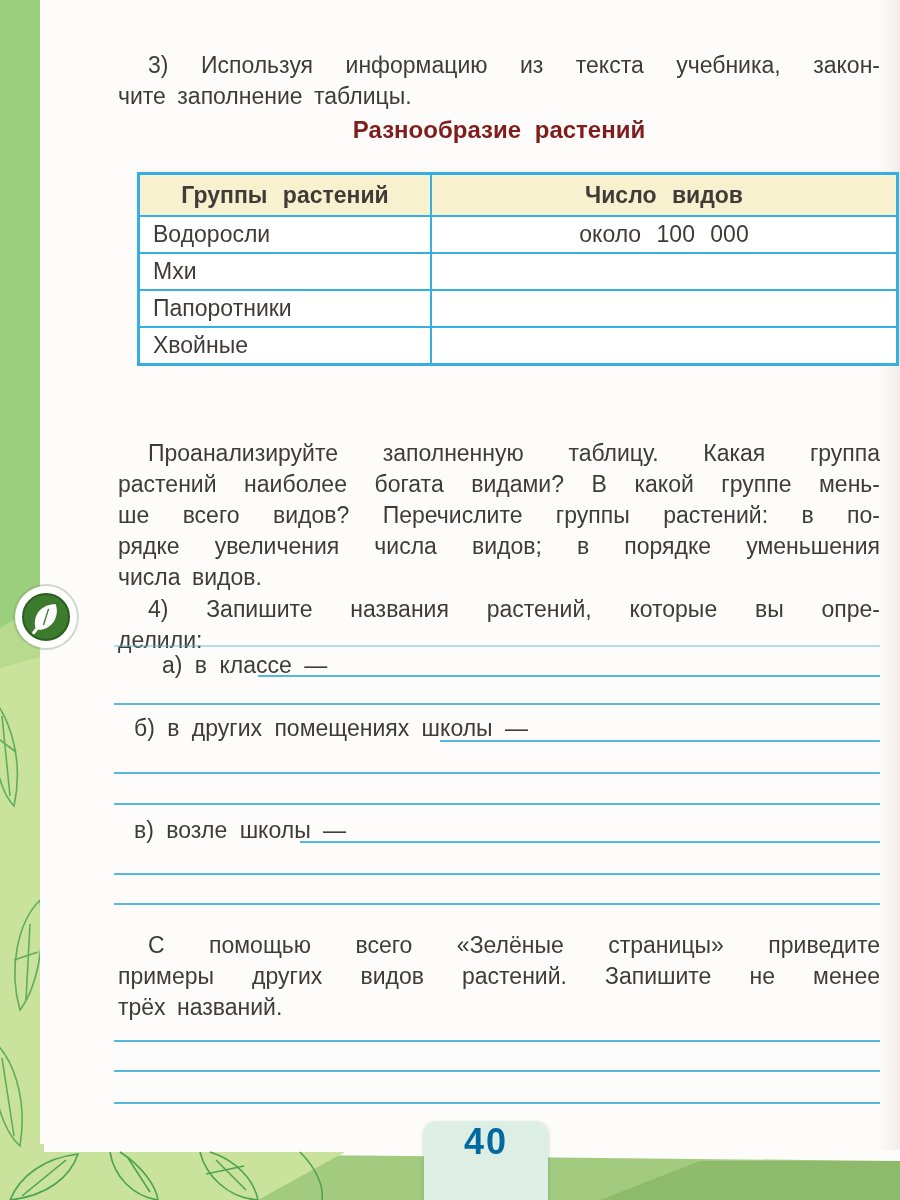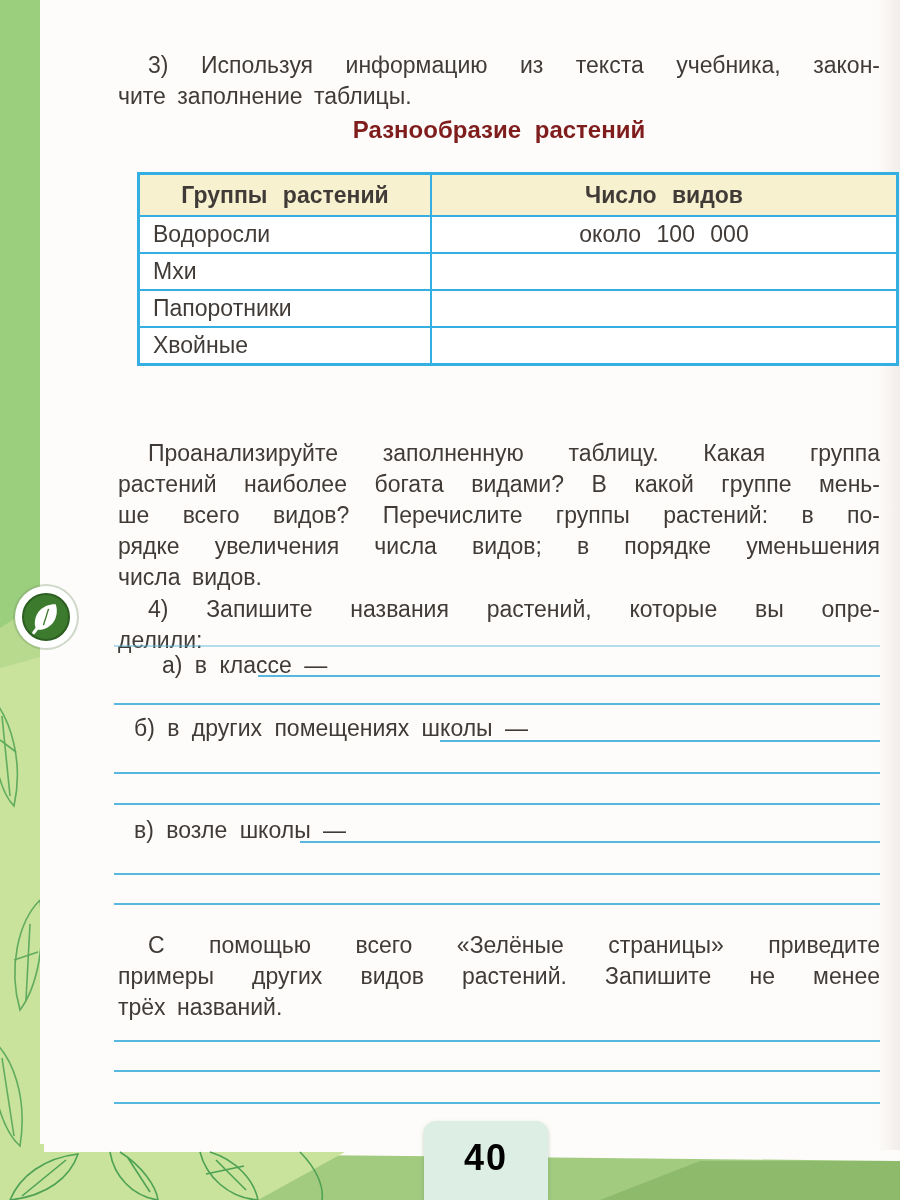--- a/index.html
+++ b/index.html
@@ -37,21 +37,21 @@
 
   .b{font-weight:normal;}
 
   
   .pagetab{
     position:absolute;left:424px;top:1121px;width:124px;height:79px;
     background:#ddeee4;border-radius:12px 12px 0 0;z-index:3;
     box-shadow:0 2px 4px rgba(90,120,80,.35);
     display:flex;justify-content:center;
   }
-  .pagenum{margin-top:16px;font-size:36px;font-weight:bold;color:#000000;letter-spacing:2px;}
+  .pagenum{margin-top:0;font-size:36px;font-weight:bold;color:#0369a1;letter-spacing:2px;}
 
   .edge-shade{
     position:absolute;right:0;top:0;width:22px;height:1150px;z-index:2;
     background:linear-gradient(to right, rgba(210,190,185,0), rgba(210,190,185,.25));
   }
 </style>
 </head>
 <body>
 
 <div class="stage">

